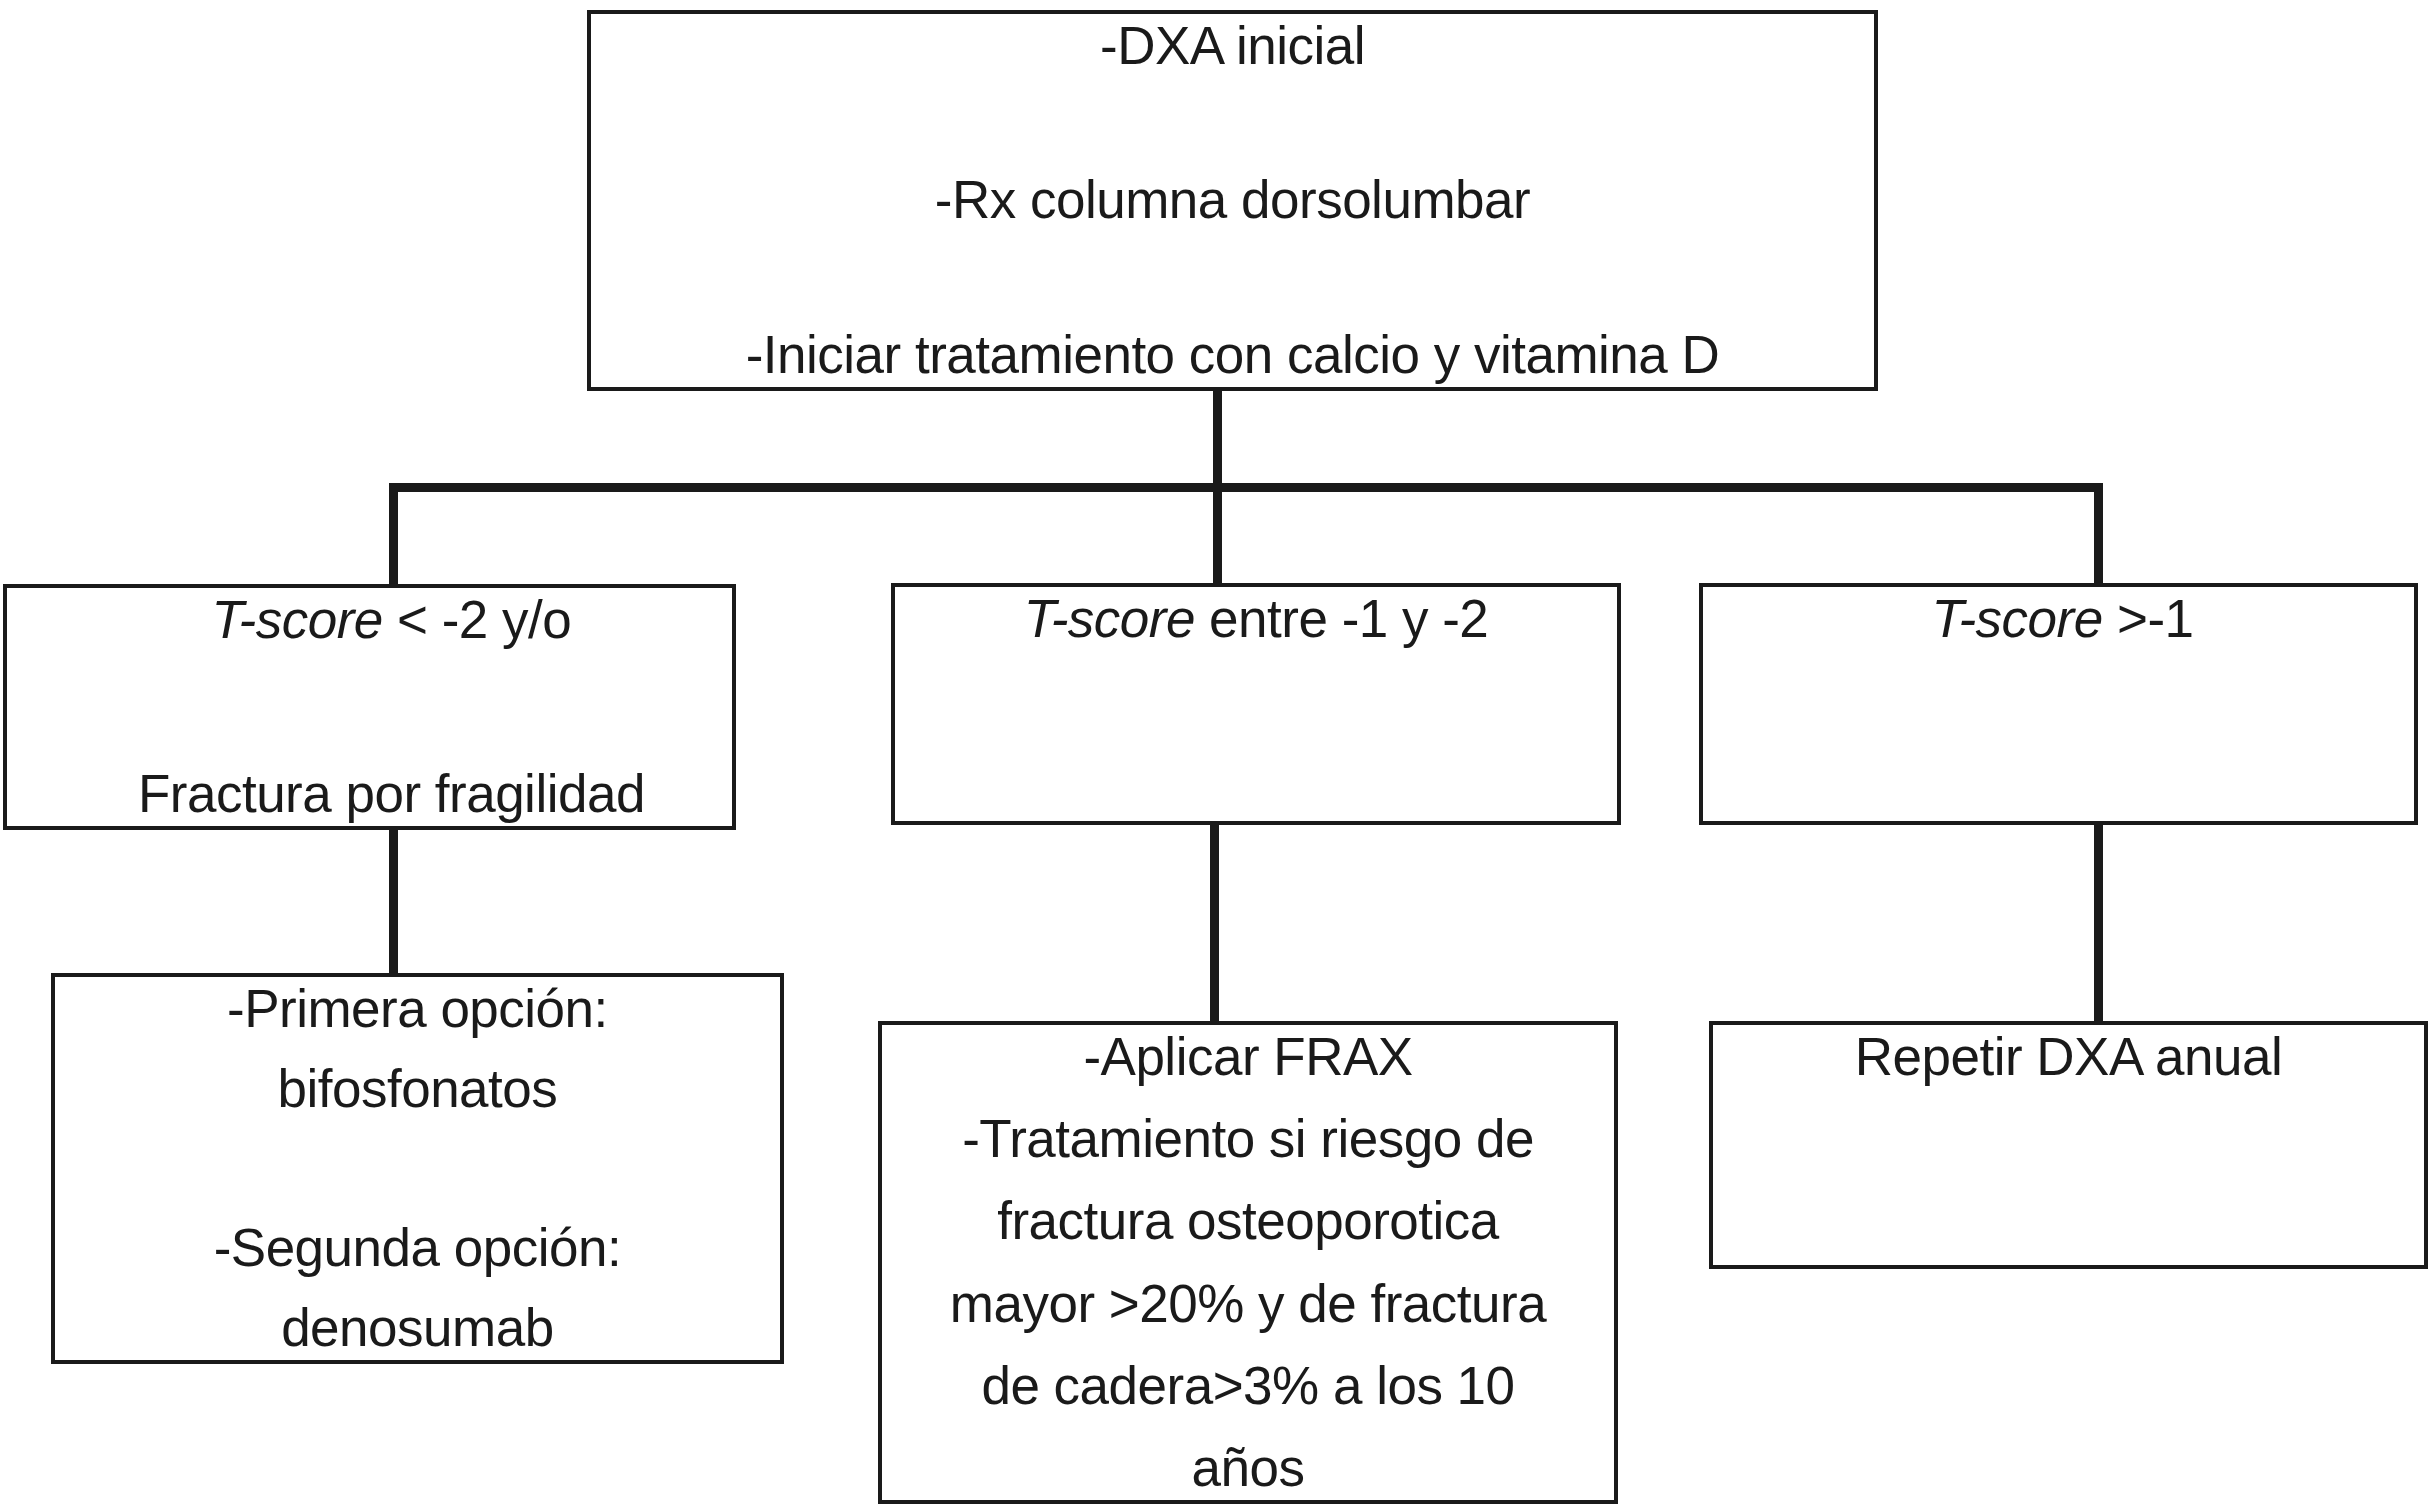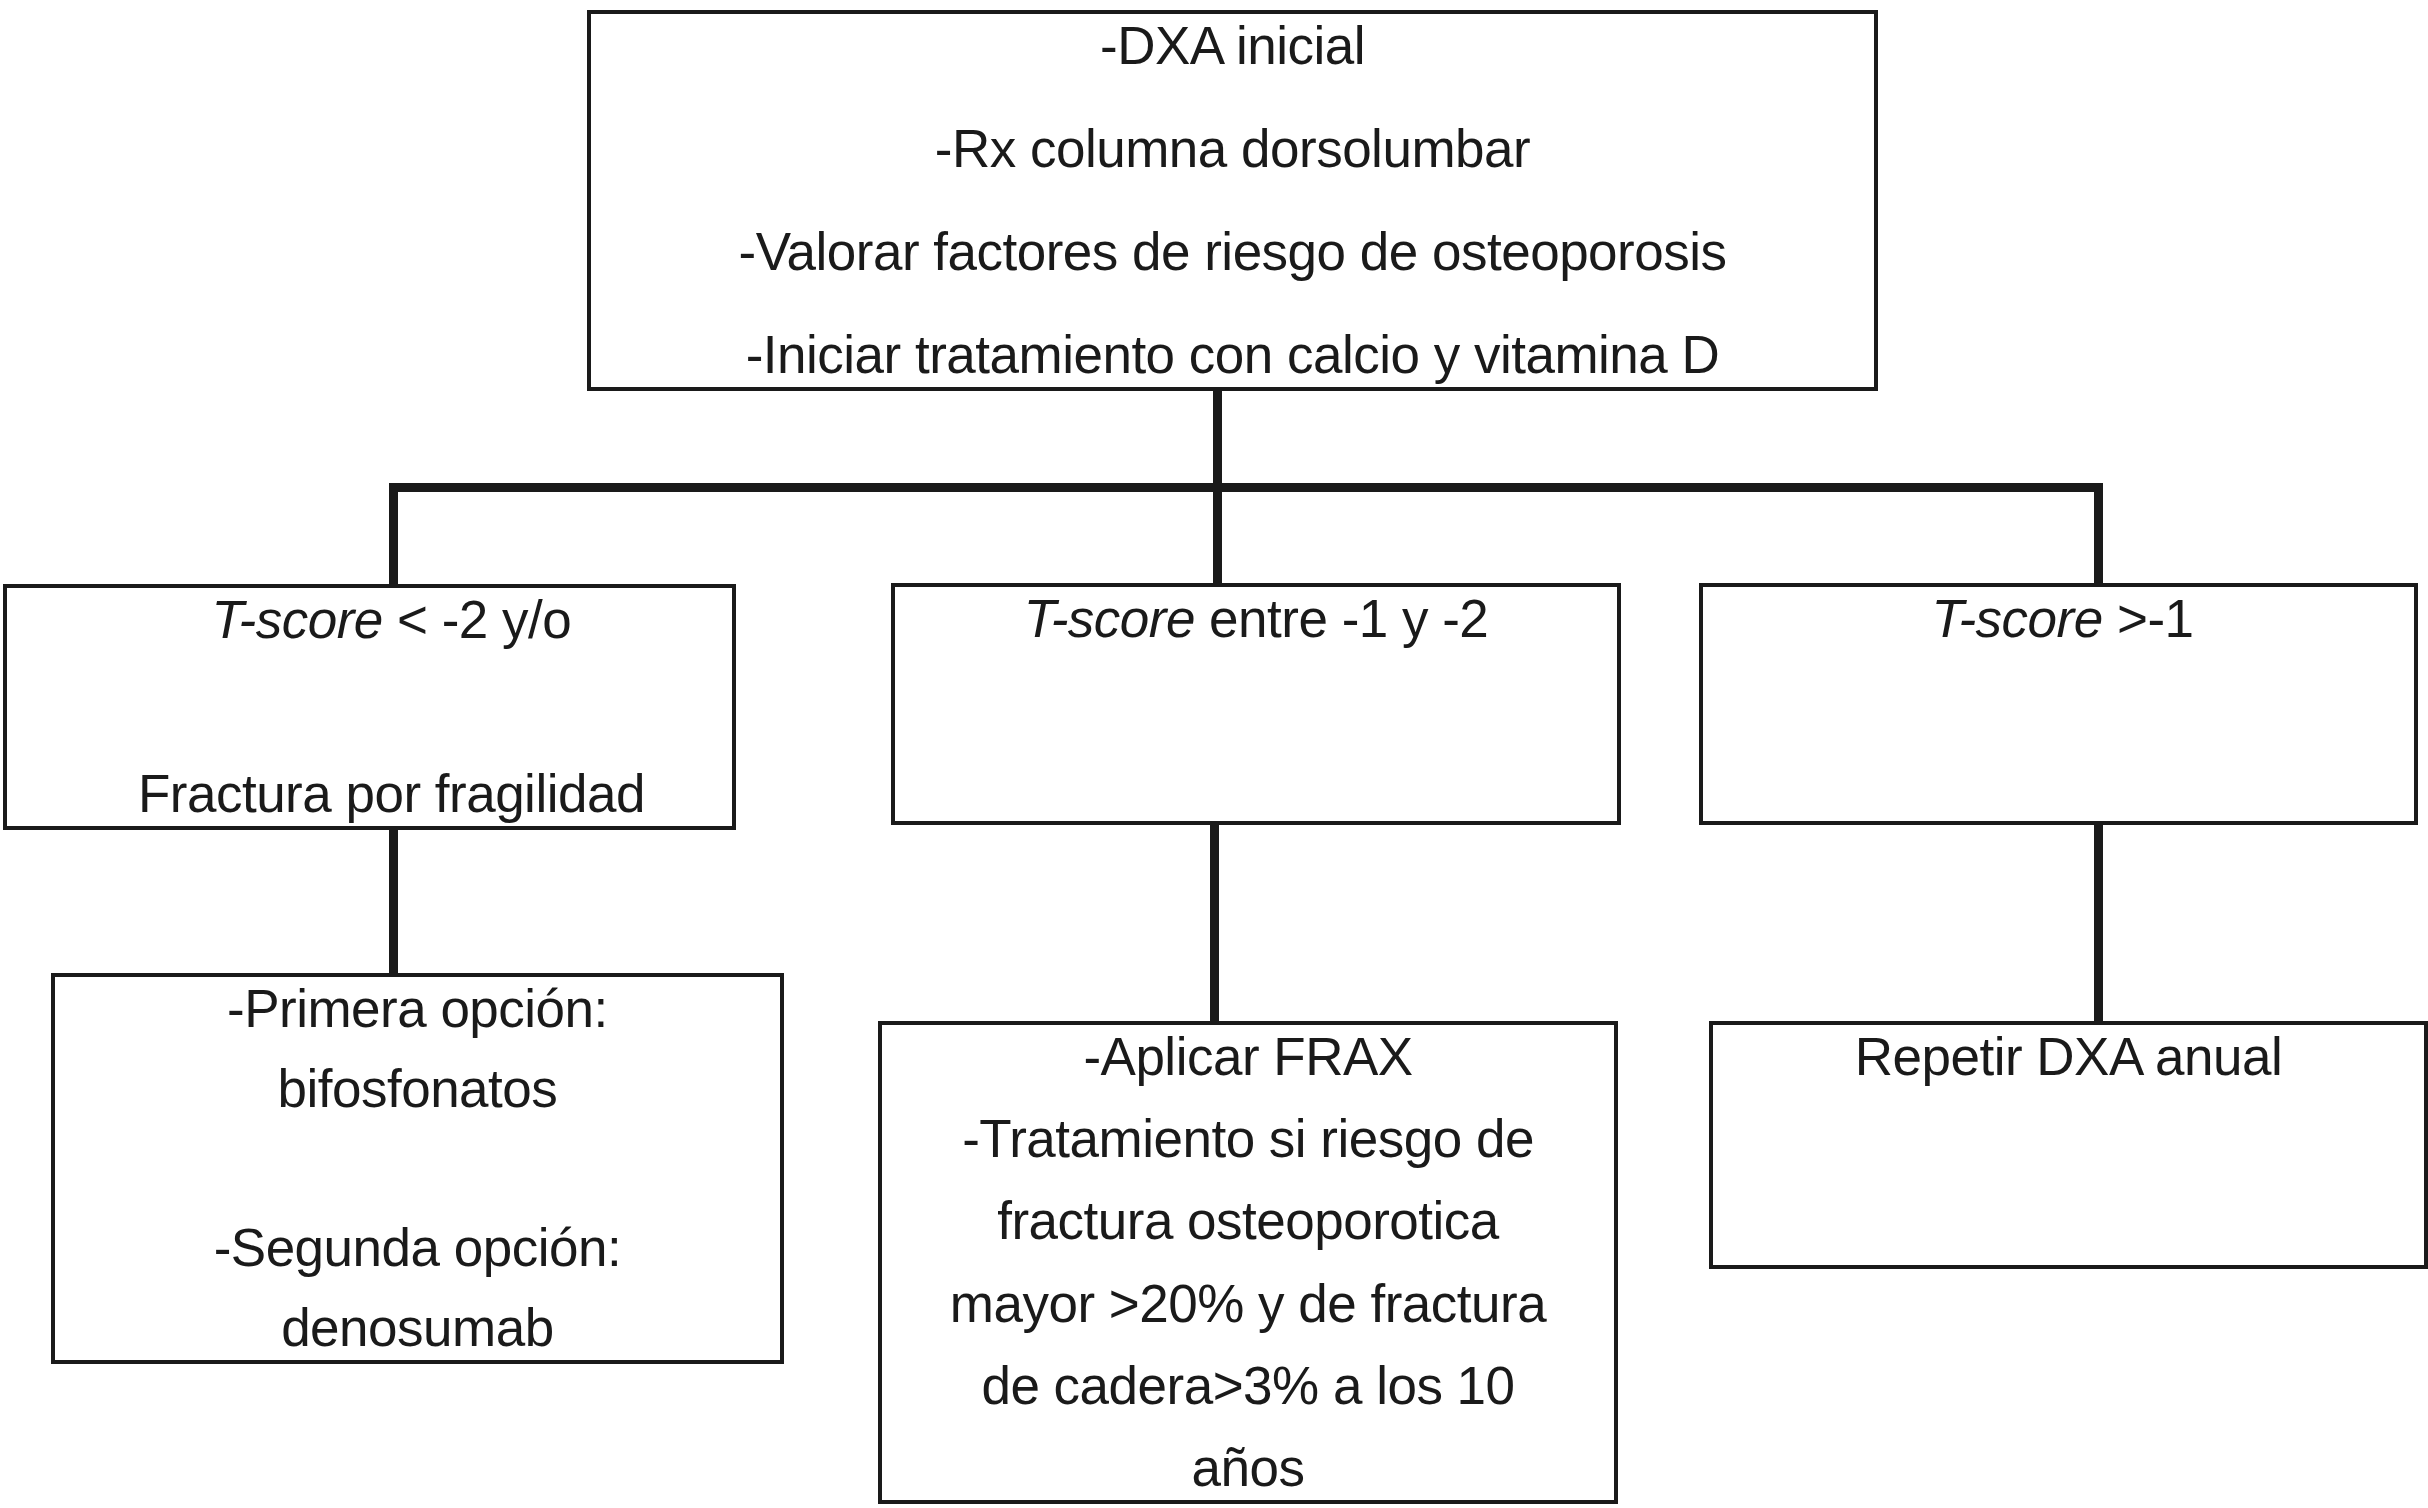--- a/index.html
+++ b/index.html
@@ -49,21 +49,20 @@
   <div class="conn" style="left:389px; top:483px; width:1714px; height:8.7px;"></div>
   <div class="conn" style="left:389px; top:483px; width:8.7px; height:107px;"></div>
   <div class="conn" style="left:2094px; top:483px; width:8.7px; height:107px;"></div>
   <div class="conn" style="left:389px; top:825px; width:8.7px; height:153px;"></div>
   <div class="conn" style="left:1210px; top:820px; width:8.7px; height:206px;"></div>
   <div class="conn" style="left:2094px; top:820px; width:8.7px; height:206px;"></div>
 
   <div class="box" style="left:587px; top:9.7px; width:1291px; height:381px;">
     <div class="tline">-DXA inicial</div>
     <div class="tline">-Rx columna dorsolumbar</div>
-    <div class="tline">-Valorar factores de riesgo de osteoporosis</div>
     <div class="tline">-Iniciar tratamiento con calcio y vitamina D</div>
   </div>
 
   <div class="box" style="left:2.9px; top:584px; width:733px; height:246px;padding-left:44px;">
     <div class="tline"><span class="it">T-score</span><span> &lt; -2 y/o</span></div>
     <div class="tline">Fractura por fragilidad</div>
   </div>
 
   <div class="box" style="left:891px; top:583px; width:730px; height:242px;">
     <div class="tline"><span class="it">T-score</span><span> entre -1 y -2</span></div>

